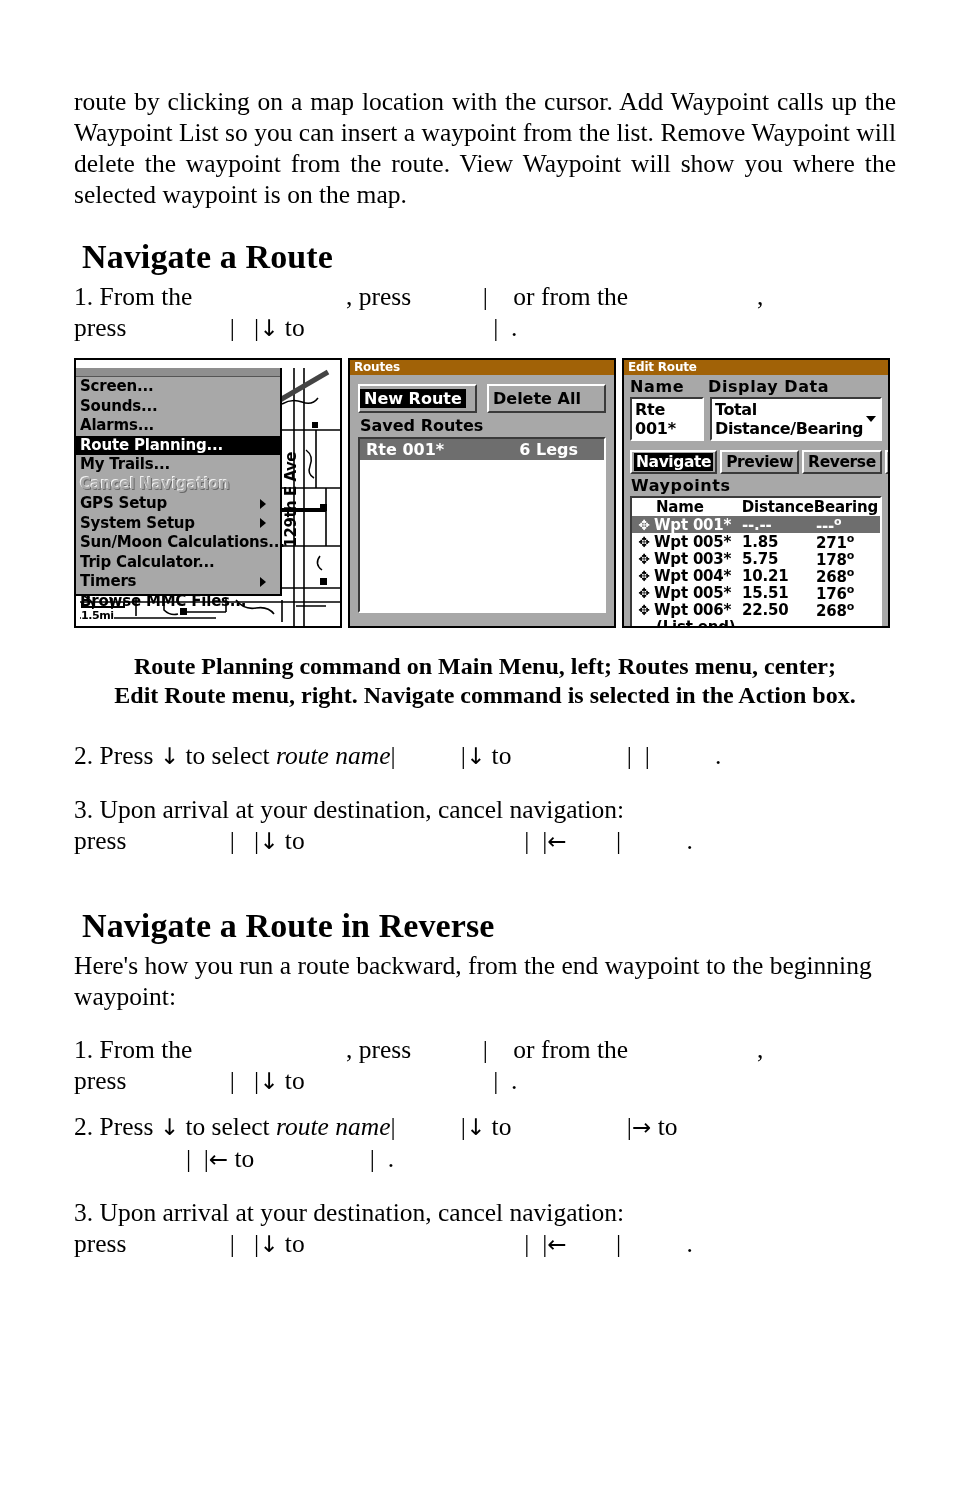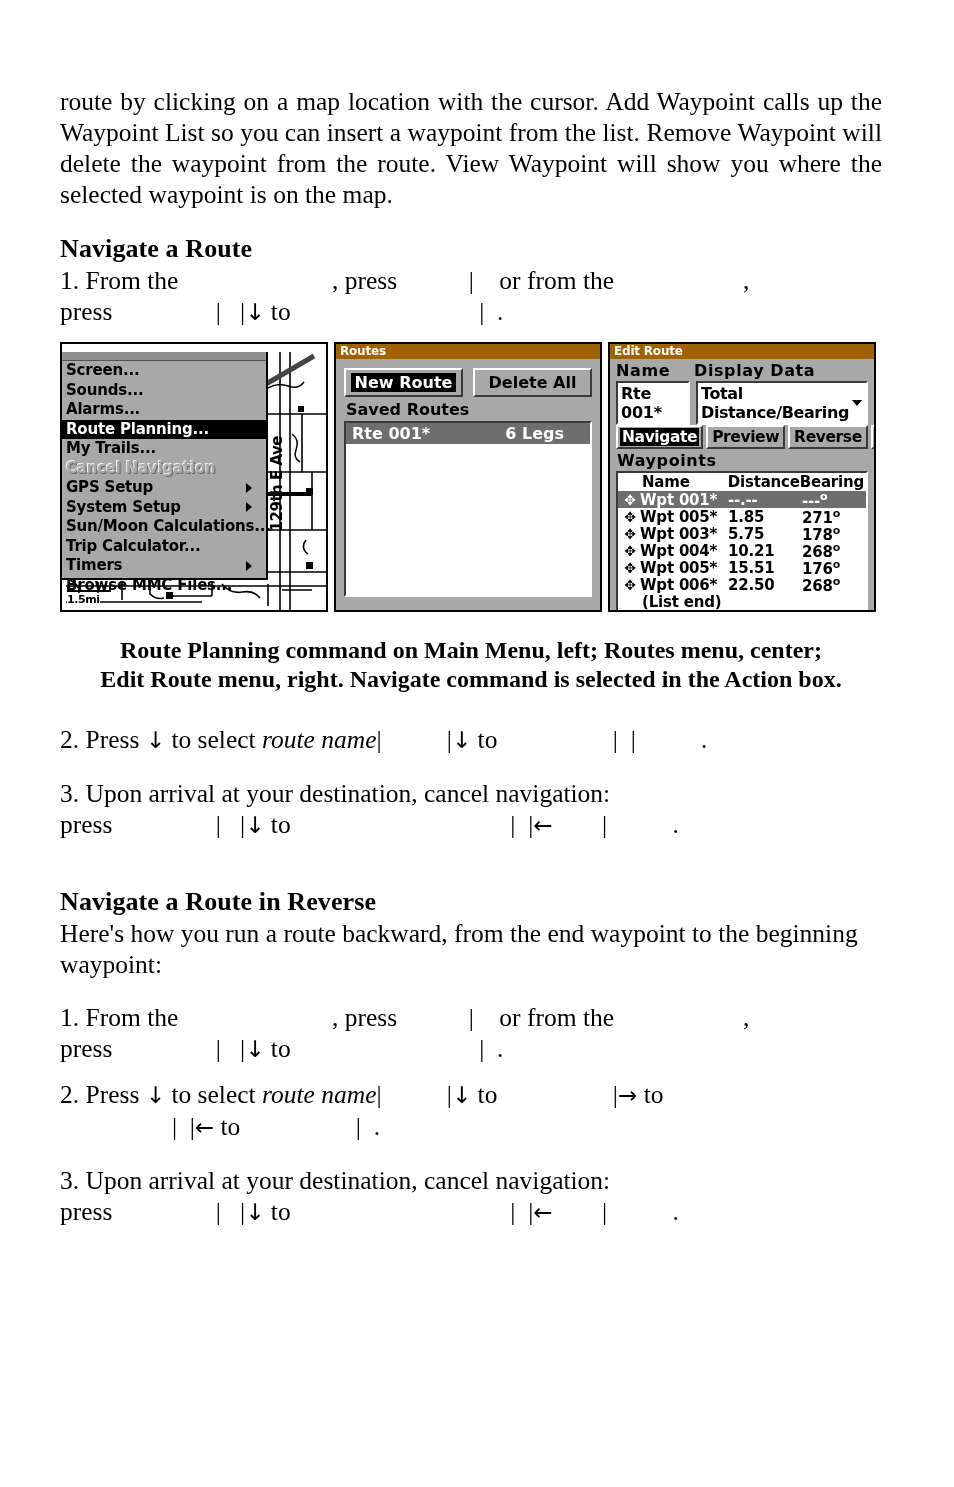--- a/index.html
+++ b/index.html
@@ -10,40 +10,40 @@
   body {
     width: 954px;
     height: 1487px;
     position: relative;
     font-family: "Liberation Serif", "DejaVu Serif", serif;
     color: #000000;
     overflow: hidden;
   }
   .page {
     position: absolute;
-    left: 60px;
+    left: 74px;
     top: 0;
     width: 822px;
     height: 1281px;
   }
 
   
   p.body {
     font-size: 25.5px;
     line-height: 31px;
     margin: 0;
     text-align: justify;
     text-justify: inter-word;
   }
   p.body.nojust { text-align: left; }
 
   h2.heading {
-    font-size: 26px;
-    font-weight: bold;
-    margin: 0;
+    font-size: 34px;
+    font-weight: bold;
+    margin: 8px;
     line-height: 33px;
     letter-spacing: 0.1px;
   }
 
   .sp-intro { height: 86px; }
   .gap-after-intro { height: 22px; }
   .gap-sm { height: 14px; }
   .gap-md { height: 22px; }
   .gap-lg { height: 30px; }
 
@@ -172,21 +172,21 @@
     padding: 9px 8px 8px 8px;
     box-sizing: border-box;
   }
   .btn-row { display: flex; gap: 10px; }
   .gbtn {
     flex: 1;
     border: 2px solid #ffffff;
     border-right-color: #3a3a3a;
     border-bottom-color: #3a3a3a;
     background: #a8a8a8;
-    text-align: center;
+    text-align: left;
     font-size: 16px;
     font-weight: bold;
     padding: 3px 0;
     box-sizing: border-box;
   }
   .gbtn .inner { display: inline-block; padding: 0 4px; }
   .gbtn.active .inner { background: #000; color: #fff; }
   .saved-label {
     font-size: 16px;
     font-weight: bold;
@@ -253,21 +253,21 @@
     box-sizing: border-box;
     letter-spacing: -0.4px;
   }
   .dd-caret {
     width: 0; height: 0;
     border-top: 6px solid #000;
     border-left: 5px solid transparent;
     border-right: 5px solid transparent;
     margin: 0 2px;
   }
-  .action-row { display: flex; gap: 3px; margin-top: 0; align-items: center; }
+  .action-row { display: flex; gap: 3px; margin-top: 9px; align-items: center; }
   .abtn {
     border: 2px solid #ffffff;
     border-right-color: #3a3a3a;
     border-bottom-color: #3a3a3a;
     background: #a8a8a8;
     font-size: 15.5px;
     font-weight: bold;
     padding: 1px 2px;
     letter-spacing: -0.4px;
     box-sizing: border-box;

